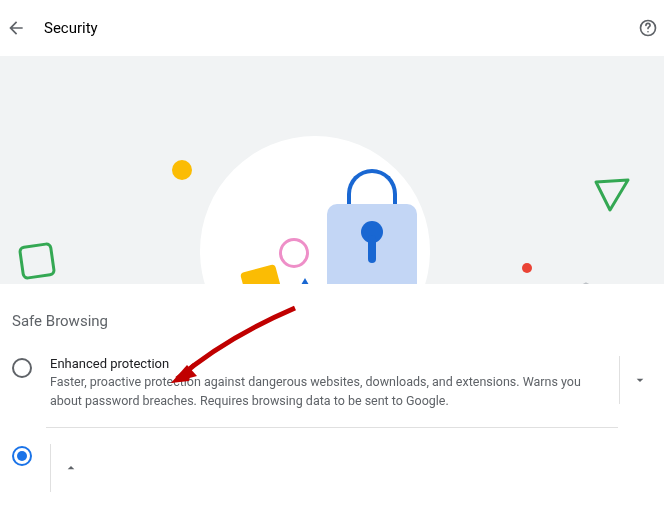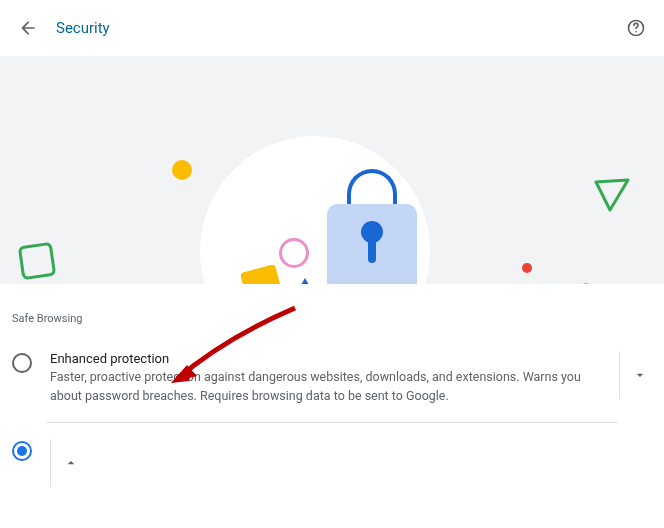--- a/index.html
+++ b/index.html
@@ -8,23 +8,23 @@
       background: #fff;
       width: 664px;
       height: 528px;
       overflow: hidden;
       color: #202124;
       position: relative;
     }
     .header {
       display: flex;
       align-items: center;
-      padding: 16px 16px;
+      padding: 16px 4px;
       font-size: 15px;
-      color: #0369a1;
+      color: #000000;
     }
     .back-btn {
       width: 24px; height: 24px;
       display: flex; align-items: center; justify-content: center;
       color: #5f6368;
       margin-right: 16px;
       cursor: pointer;
     }
     .header-title { font-weight: 400; }
     .help-btn {
@@ -124,21 +124,21 @@
       width: 10px; height: 10px;
       background: #ea4335;
       border-radius: 50%;
       left: 522px; top: 207px;
     }
     .hexagon {
       position: absolute;
       left: 568px; top: 225px;
     }
     .section-title {
-      font-size: 11px;
+      font-size: 15px;
       color: #5f6368;
       padding: 28px 12px 10px 12px;
     }
     .option {
       display: flex;
       align-items: flex-start;
       padding: 16px 5px 16px 12px;
       position: relative;
     }
     .divider {

